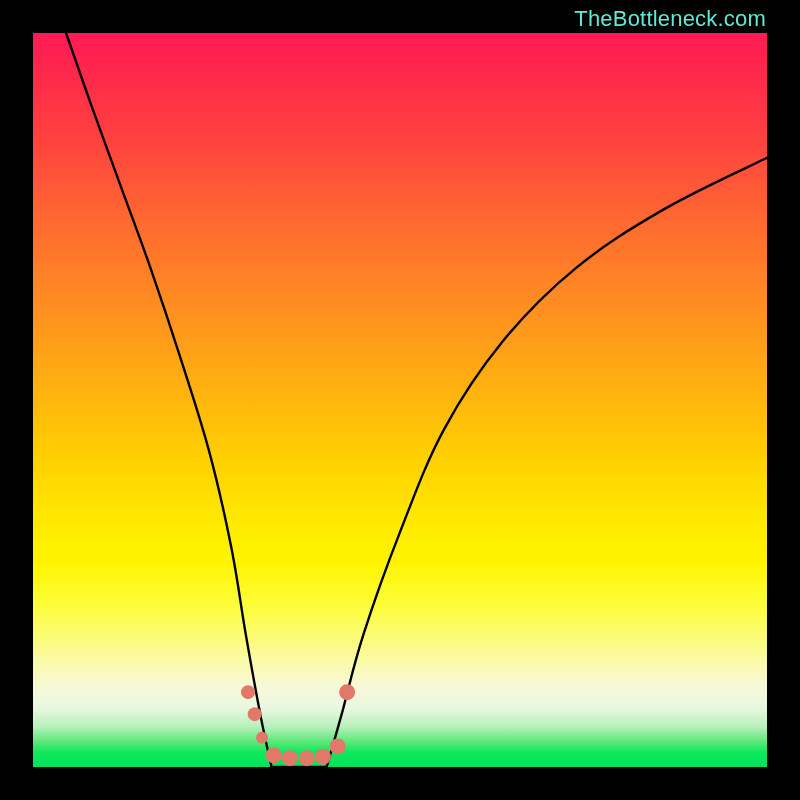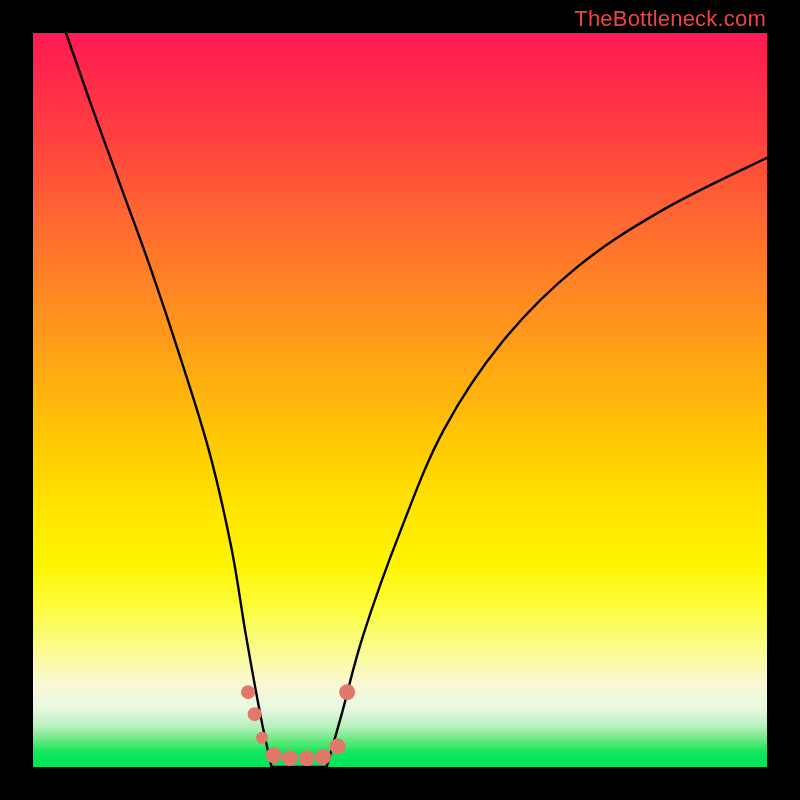--- a/index.html
+++ b/index.html
@@ -50,21 +50,21 @@
     left: 0;
     top: 0;
     width: 734px;
     height: 734px;
     overflow: visible;
   }
   .watermark {
     position: absolute;
     right: 34px;
     top: 6px;
-    color: #ef4444;
+    color: #5eead4;
     font-size: 22px;
     letter-spacing: 0.2px;
     user-select: none;
   }
 </style>
 </head>
 <body>
 
 <div class="frame">
   <div class="plot-area">

